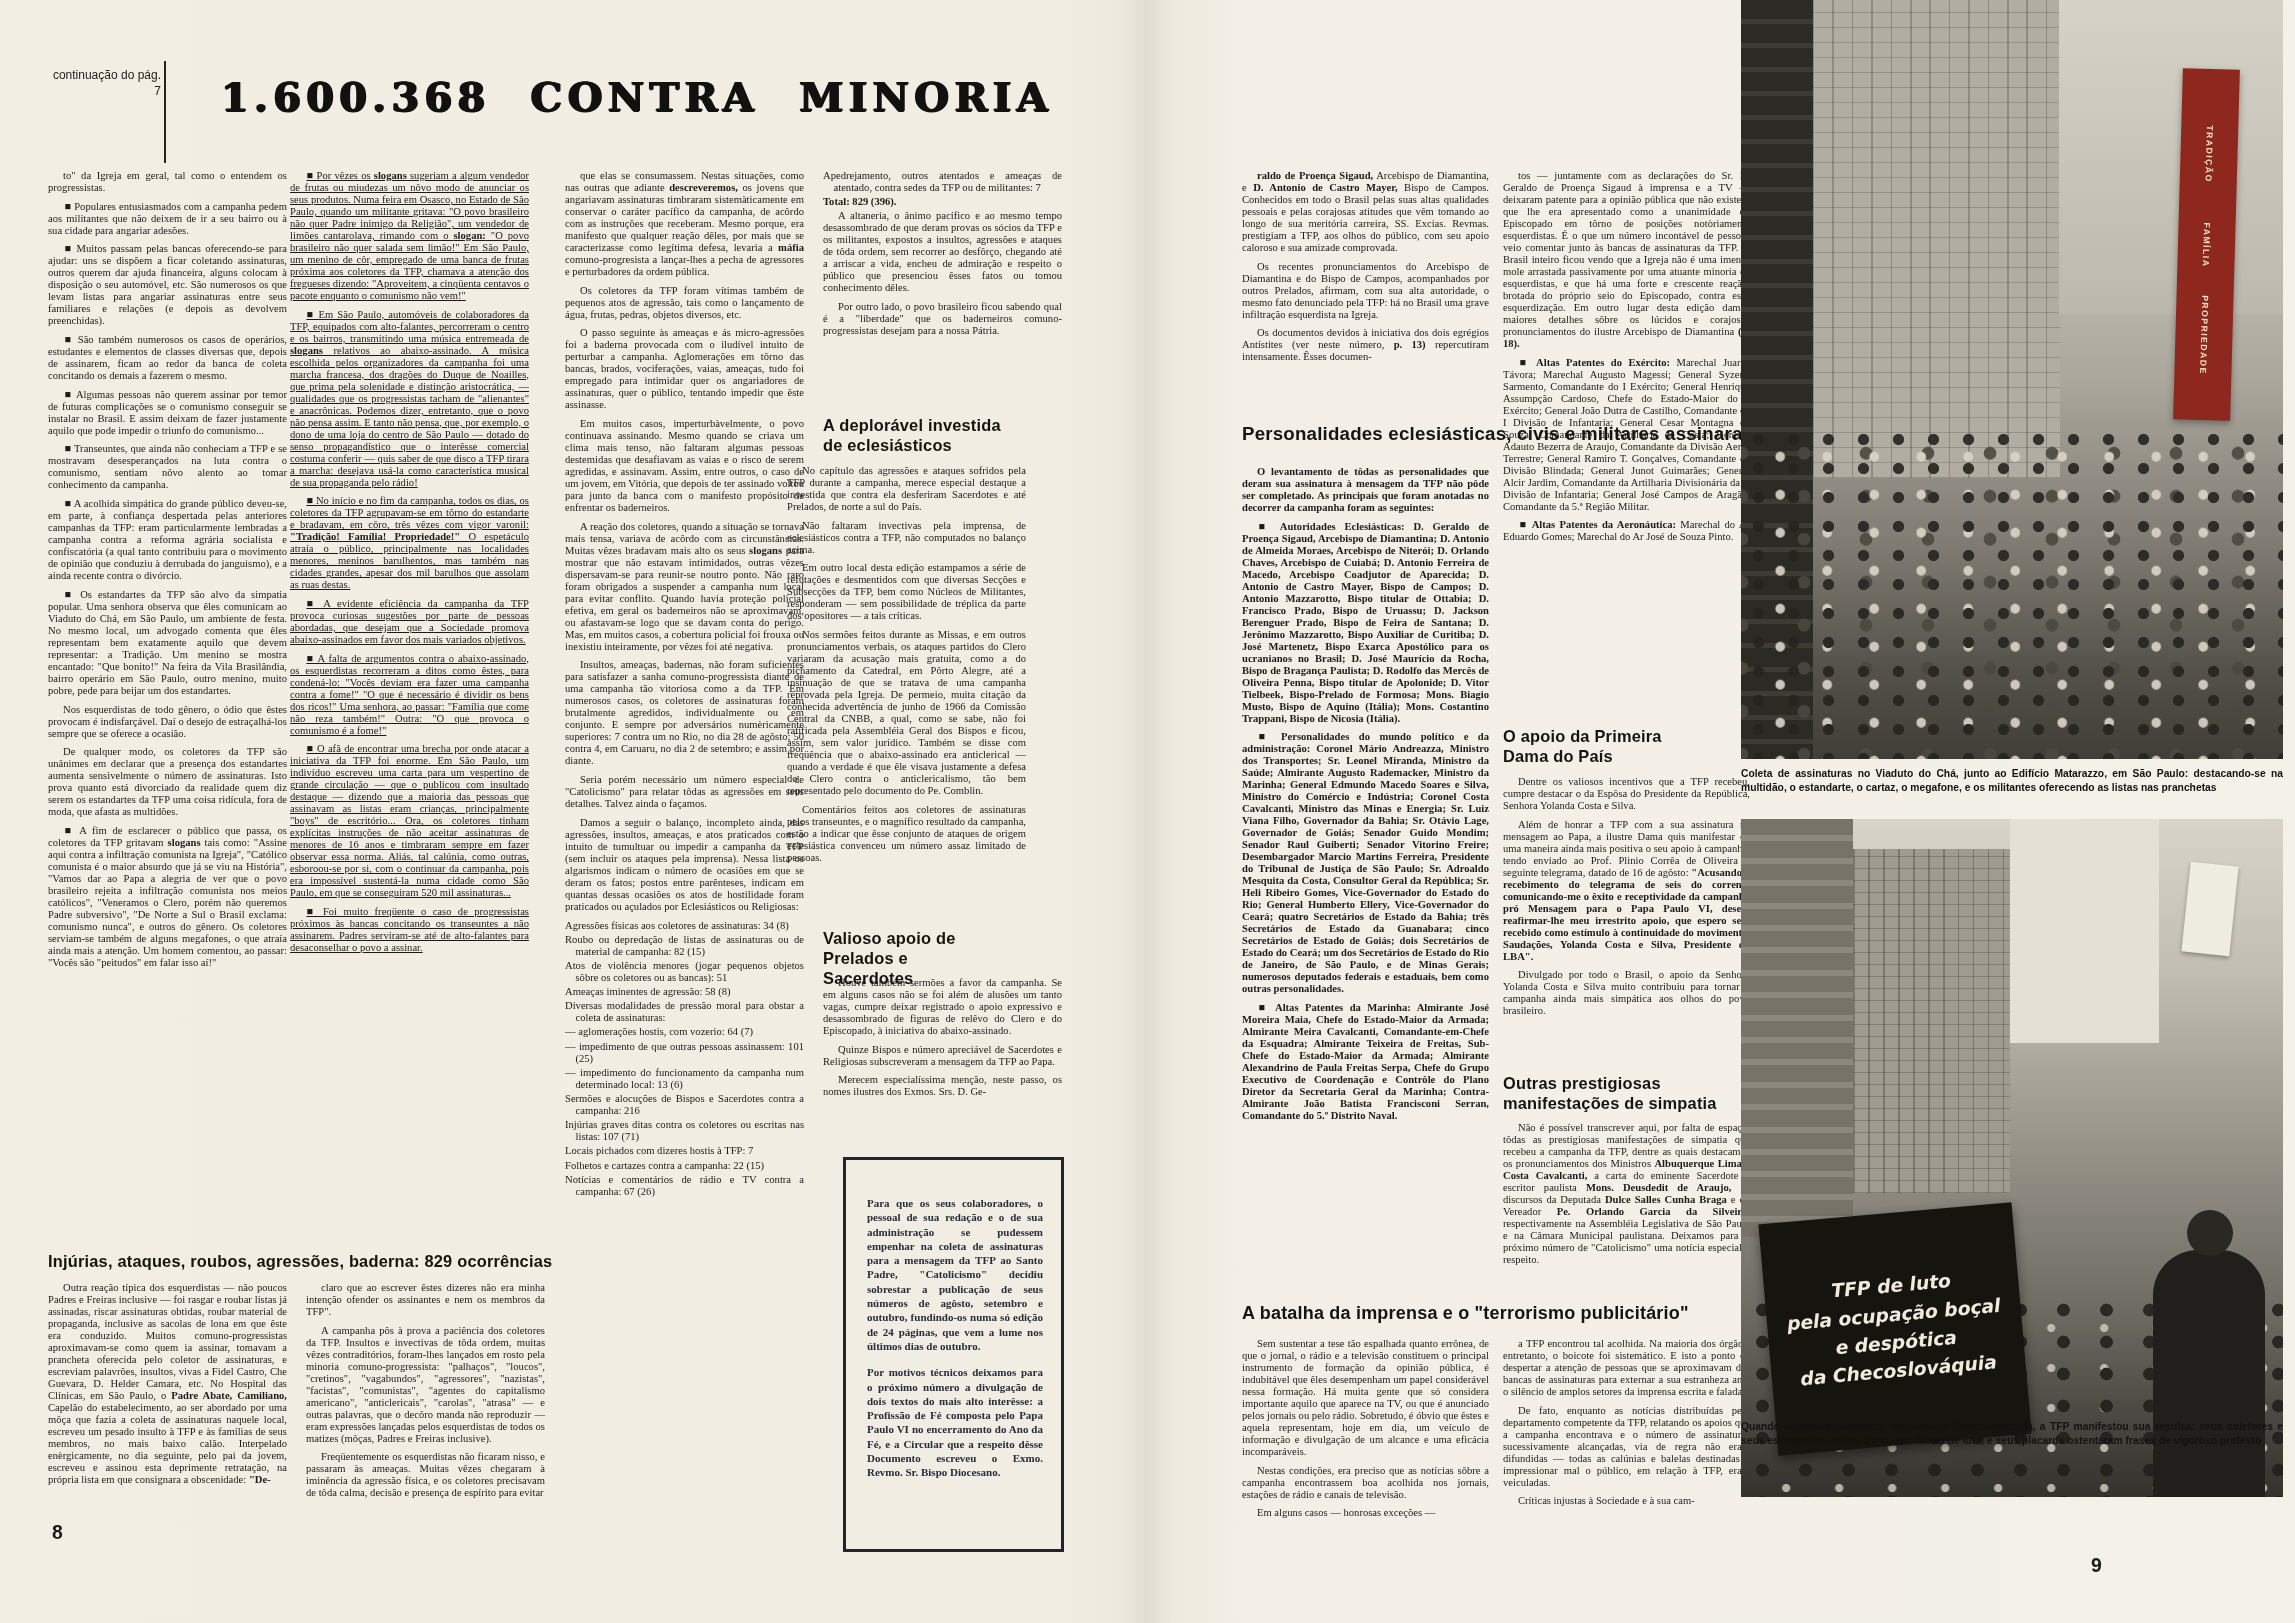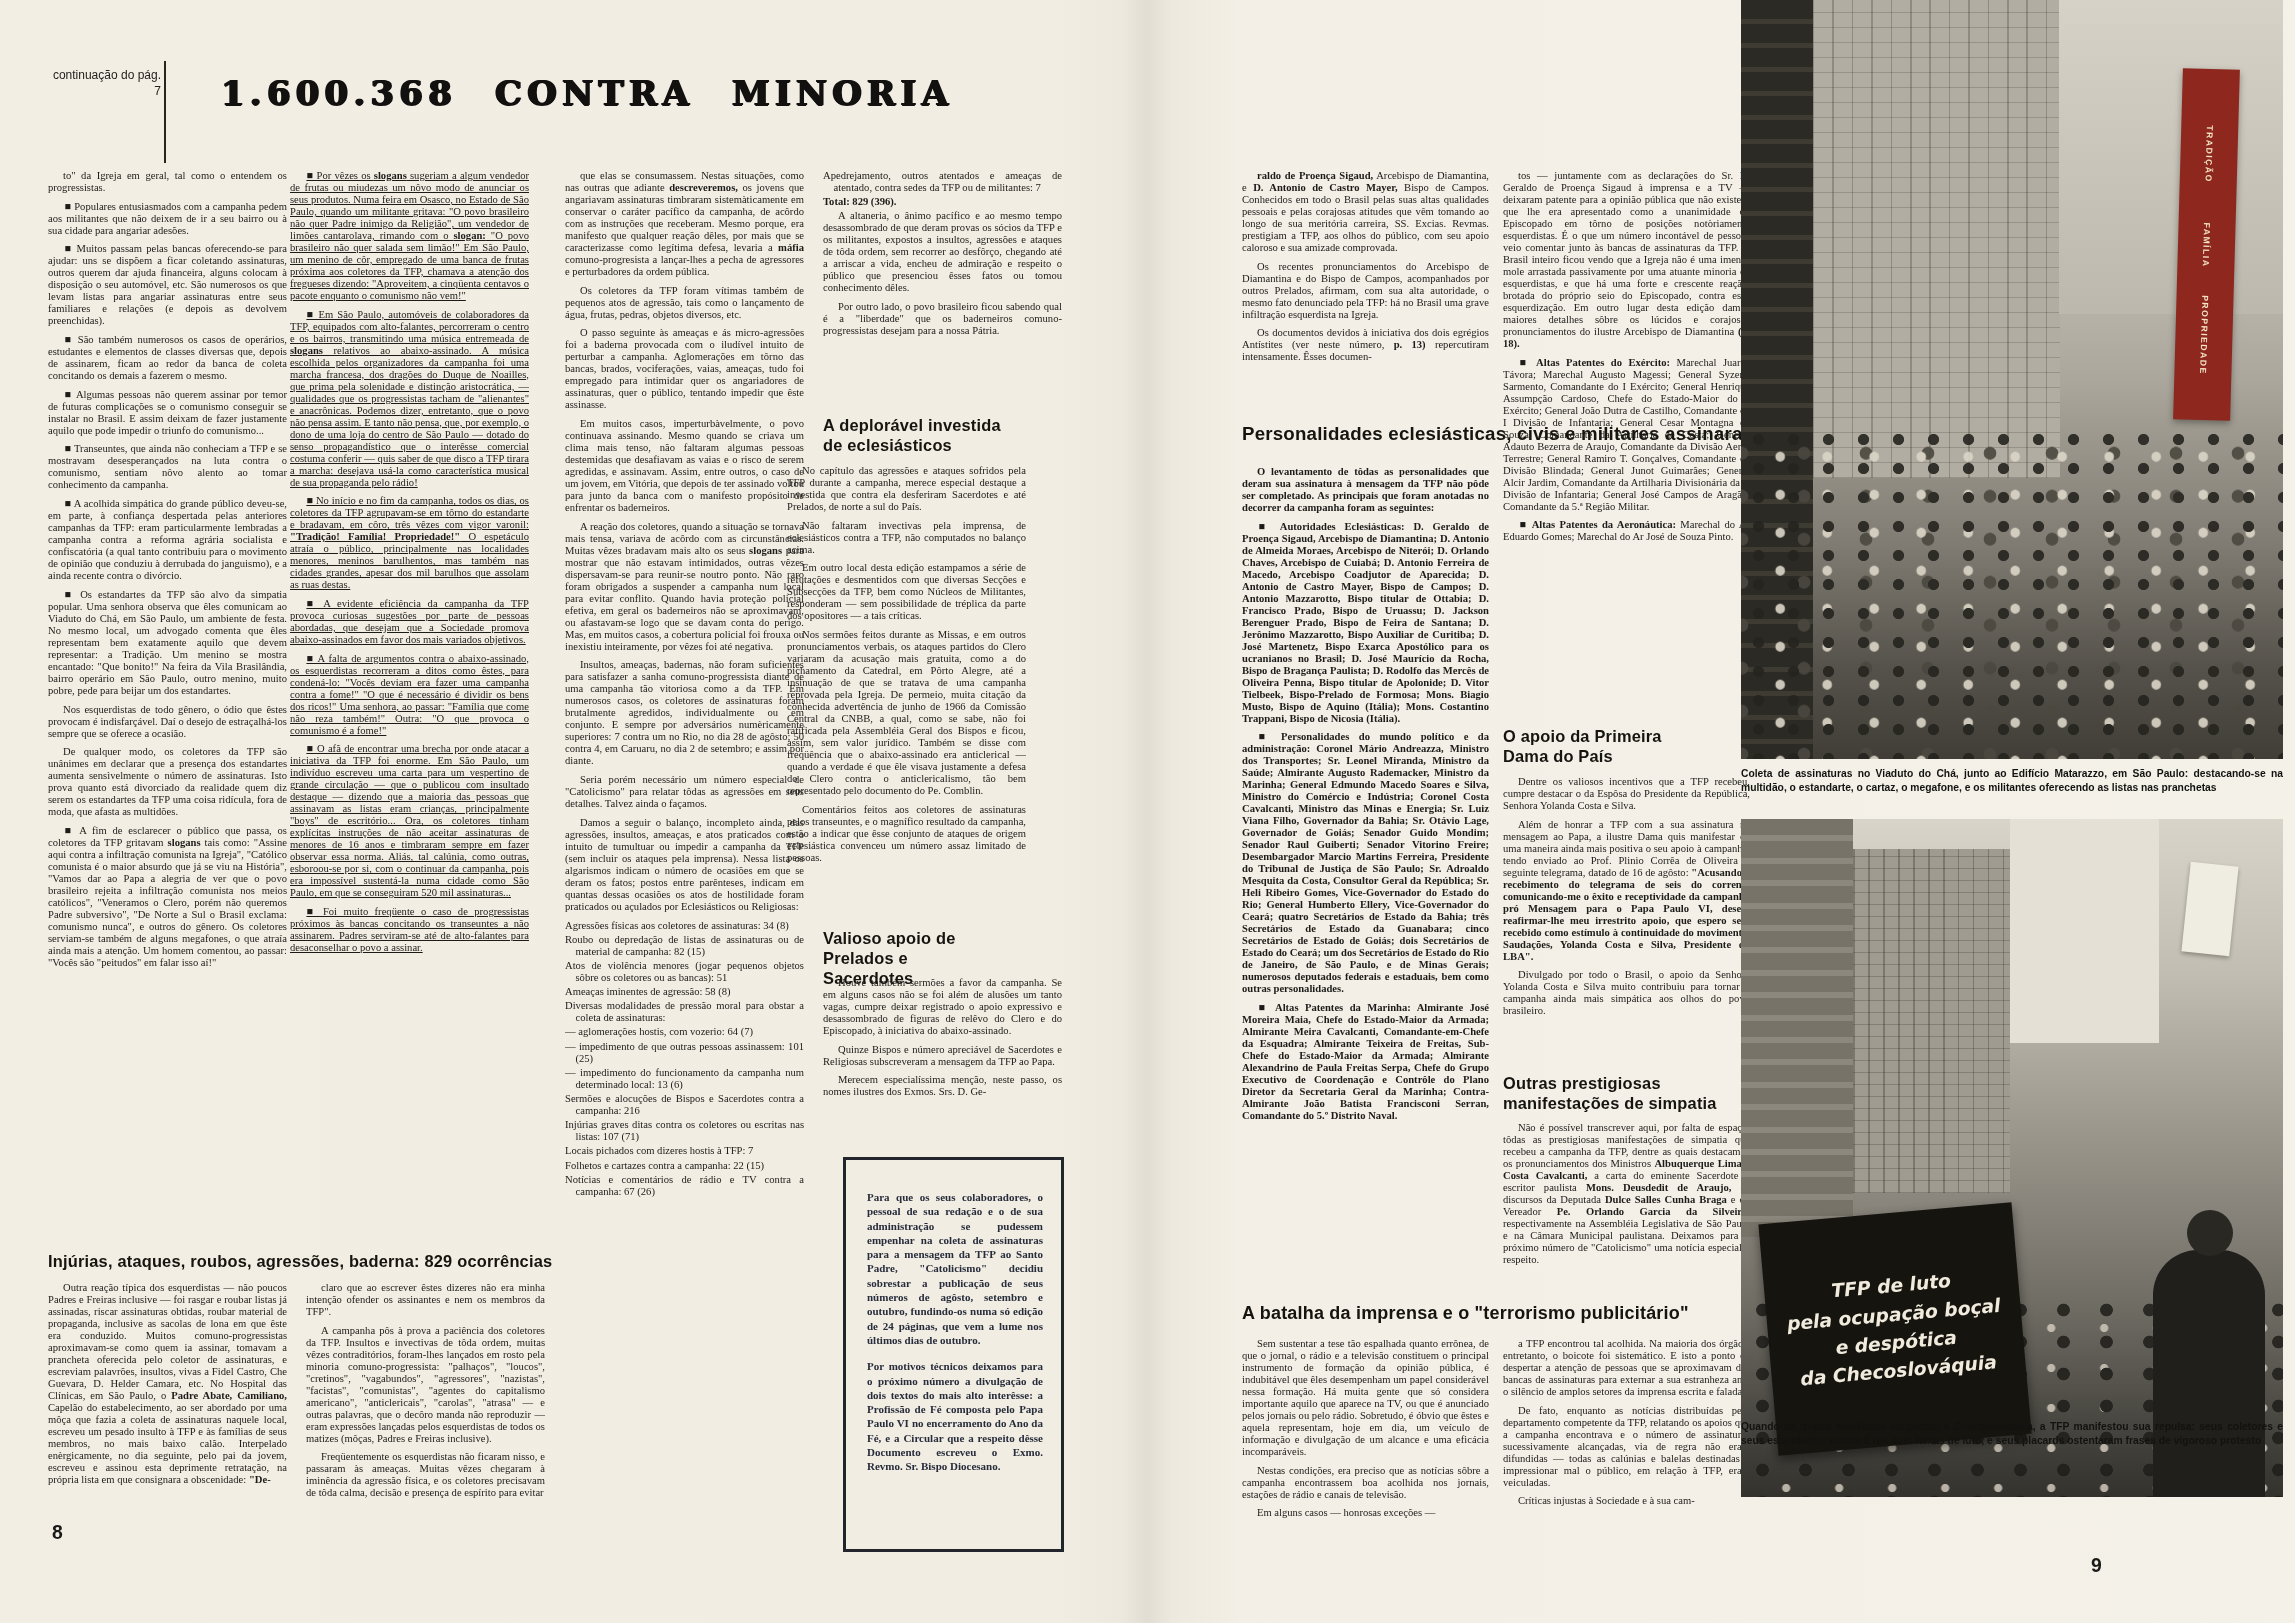--- a/index.html
+++ b/index.html
@@ -4,33 +4,33 @@
 <style>
   html,body{margin:0;padding:0;background:#d9d5cb;}
   .spread{position:relative;width:2295px;height:1624px;background:linear-gradient(90deg,#f2eee4 0%,#f1ede3 46%,#ece7dc 50%,#f3efe6 54%,#f4f1e9 100%);
           font-family:"Liberation Serif",serif;color:#1c1b18;overflow:hidden;}
   .gutter{position:absolute;left:1121px;top:0;width:52px;height:100%;
           background:linear-gradient(90deg,rgba(0,0,0,0) 0,rgba(0,0,0,.045) 50%,rgba(0,0,0,0) 100%);}
   .contnote{position:absolute;left:49px;top:67px;width:112px;font-family:"Liberation Sans",sans-serif;
             font-size:12px;line-height:16.4px;color:#23221f;text-align:right;}
   .contrule{position:absolute;left:164px;top:61px;width:2.2px;height:102px;background:#26251f;}
   .headline{position:absolute;left:221px;top:73px;font-family:"DejaVu Serif",serif;font-weight:900;
-            font-size:34px;letter-spacing:5.2px;word-spacing:21px;color:#121110;
+            font-size:40px;letter-spacing:5.2px;word-spacing:21px;color:#121110;
             text-shadow:1px 0 0 #121110,-1px 0 0 #121110,0 0.6px 0 #121110;}
   .col{position:absolute;width:239px;overflow:hidden;text-align:justify;font-size:10.6px;line-height:12px;}
   .col p{margin:0 0 6.7px;text-indent:15px;}
   .col p.flush{text-indent:-10.5px;padding-left:10.5px;margin:0 0 2.2px;}
   .col p.bullet{text-indent:16.4px;}
   .hsans{position:absolute;font-family:"Liberation Sans",sans-serif;font-weight:bold;color:#15140f;letter-spacing:0.2px;}
   .h1line{font-size:16.4px;}
   .h2line{font-size:16.4px;line-height:20px;}
   .infobox{position:absolute;left:843px;top:1157px;width:221px;height:395px;border:3px solid #23252d;
            box-sizing:border-box;padding:30px 18px 0 21px;background:transparent;
            font-weight:bold;color:#272c3b;font-size:11px;line-height:14.3px;text-align:justify;overflow:hidden;}
-  .infobox p{margin:0 0 12px;text-indent:0;}
+  .infobox p{margin:6px 0 12px;text-indent:0;}
   .photo{position:absolute;left:1741px;width:542px;overflow:hidden;background:#9a968c;}
   .photo1{top:0;height:759px;}
   .photo2{top:819px;height:678px;}
   .ph-layer{position:absolute;}
   .caption{position:absolute;left:1741px;width:542px;font-family:"Liberation Sans",sans-serif;font-weight:bold;
            font-size:10.3px;line-height:13.5px;color:#121210;text-align:justify;}
   .cap1{top:767px;}
   .cap2{top:1420px;}
   .pagenum{position:absolute;font-family:"Liberation Sans",sans-serif;font-weight:bold;font-size:19.4px;color:#1a1a18;}
   .pg8{left:52px;top:1521px;}

